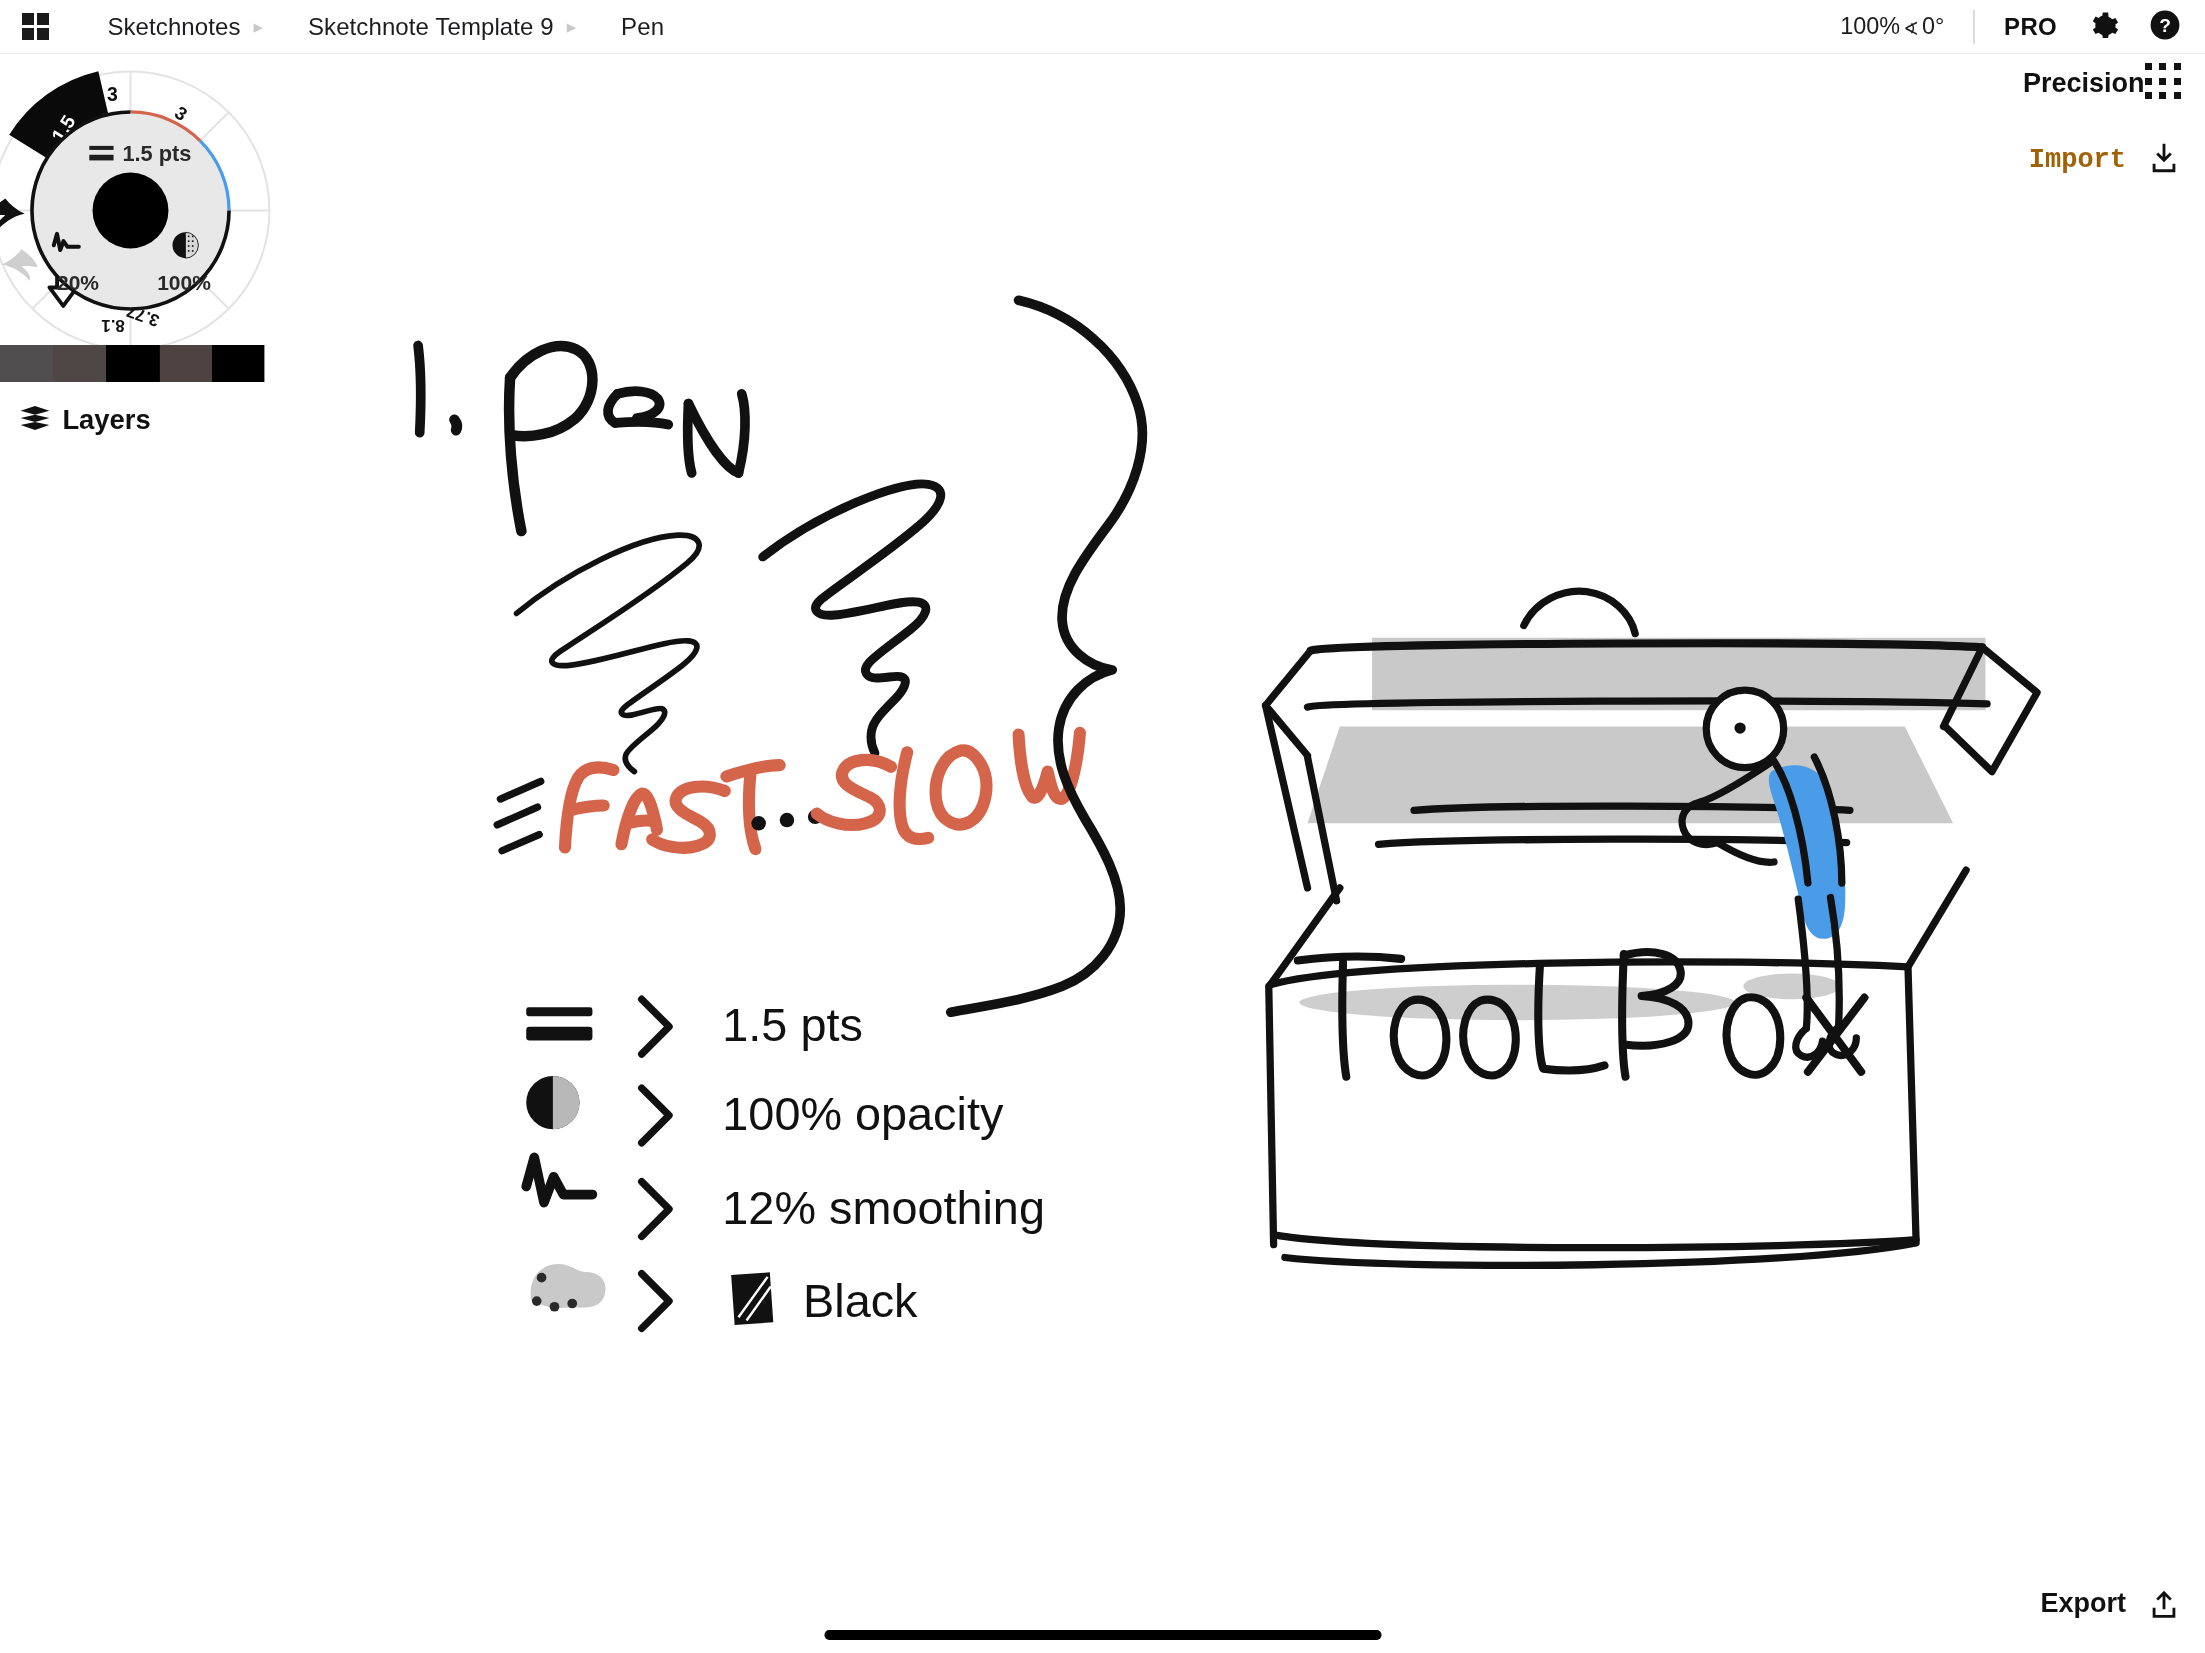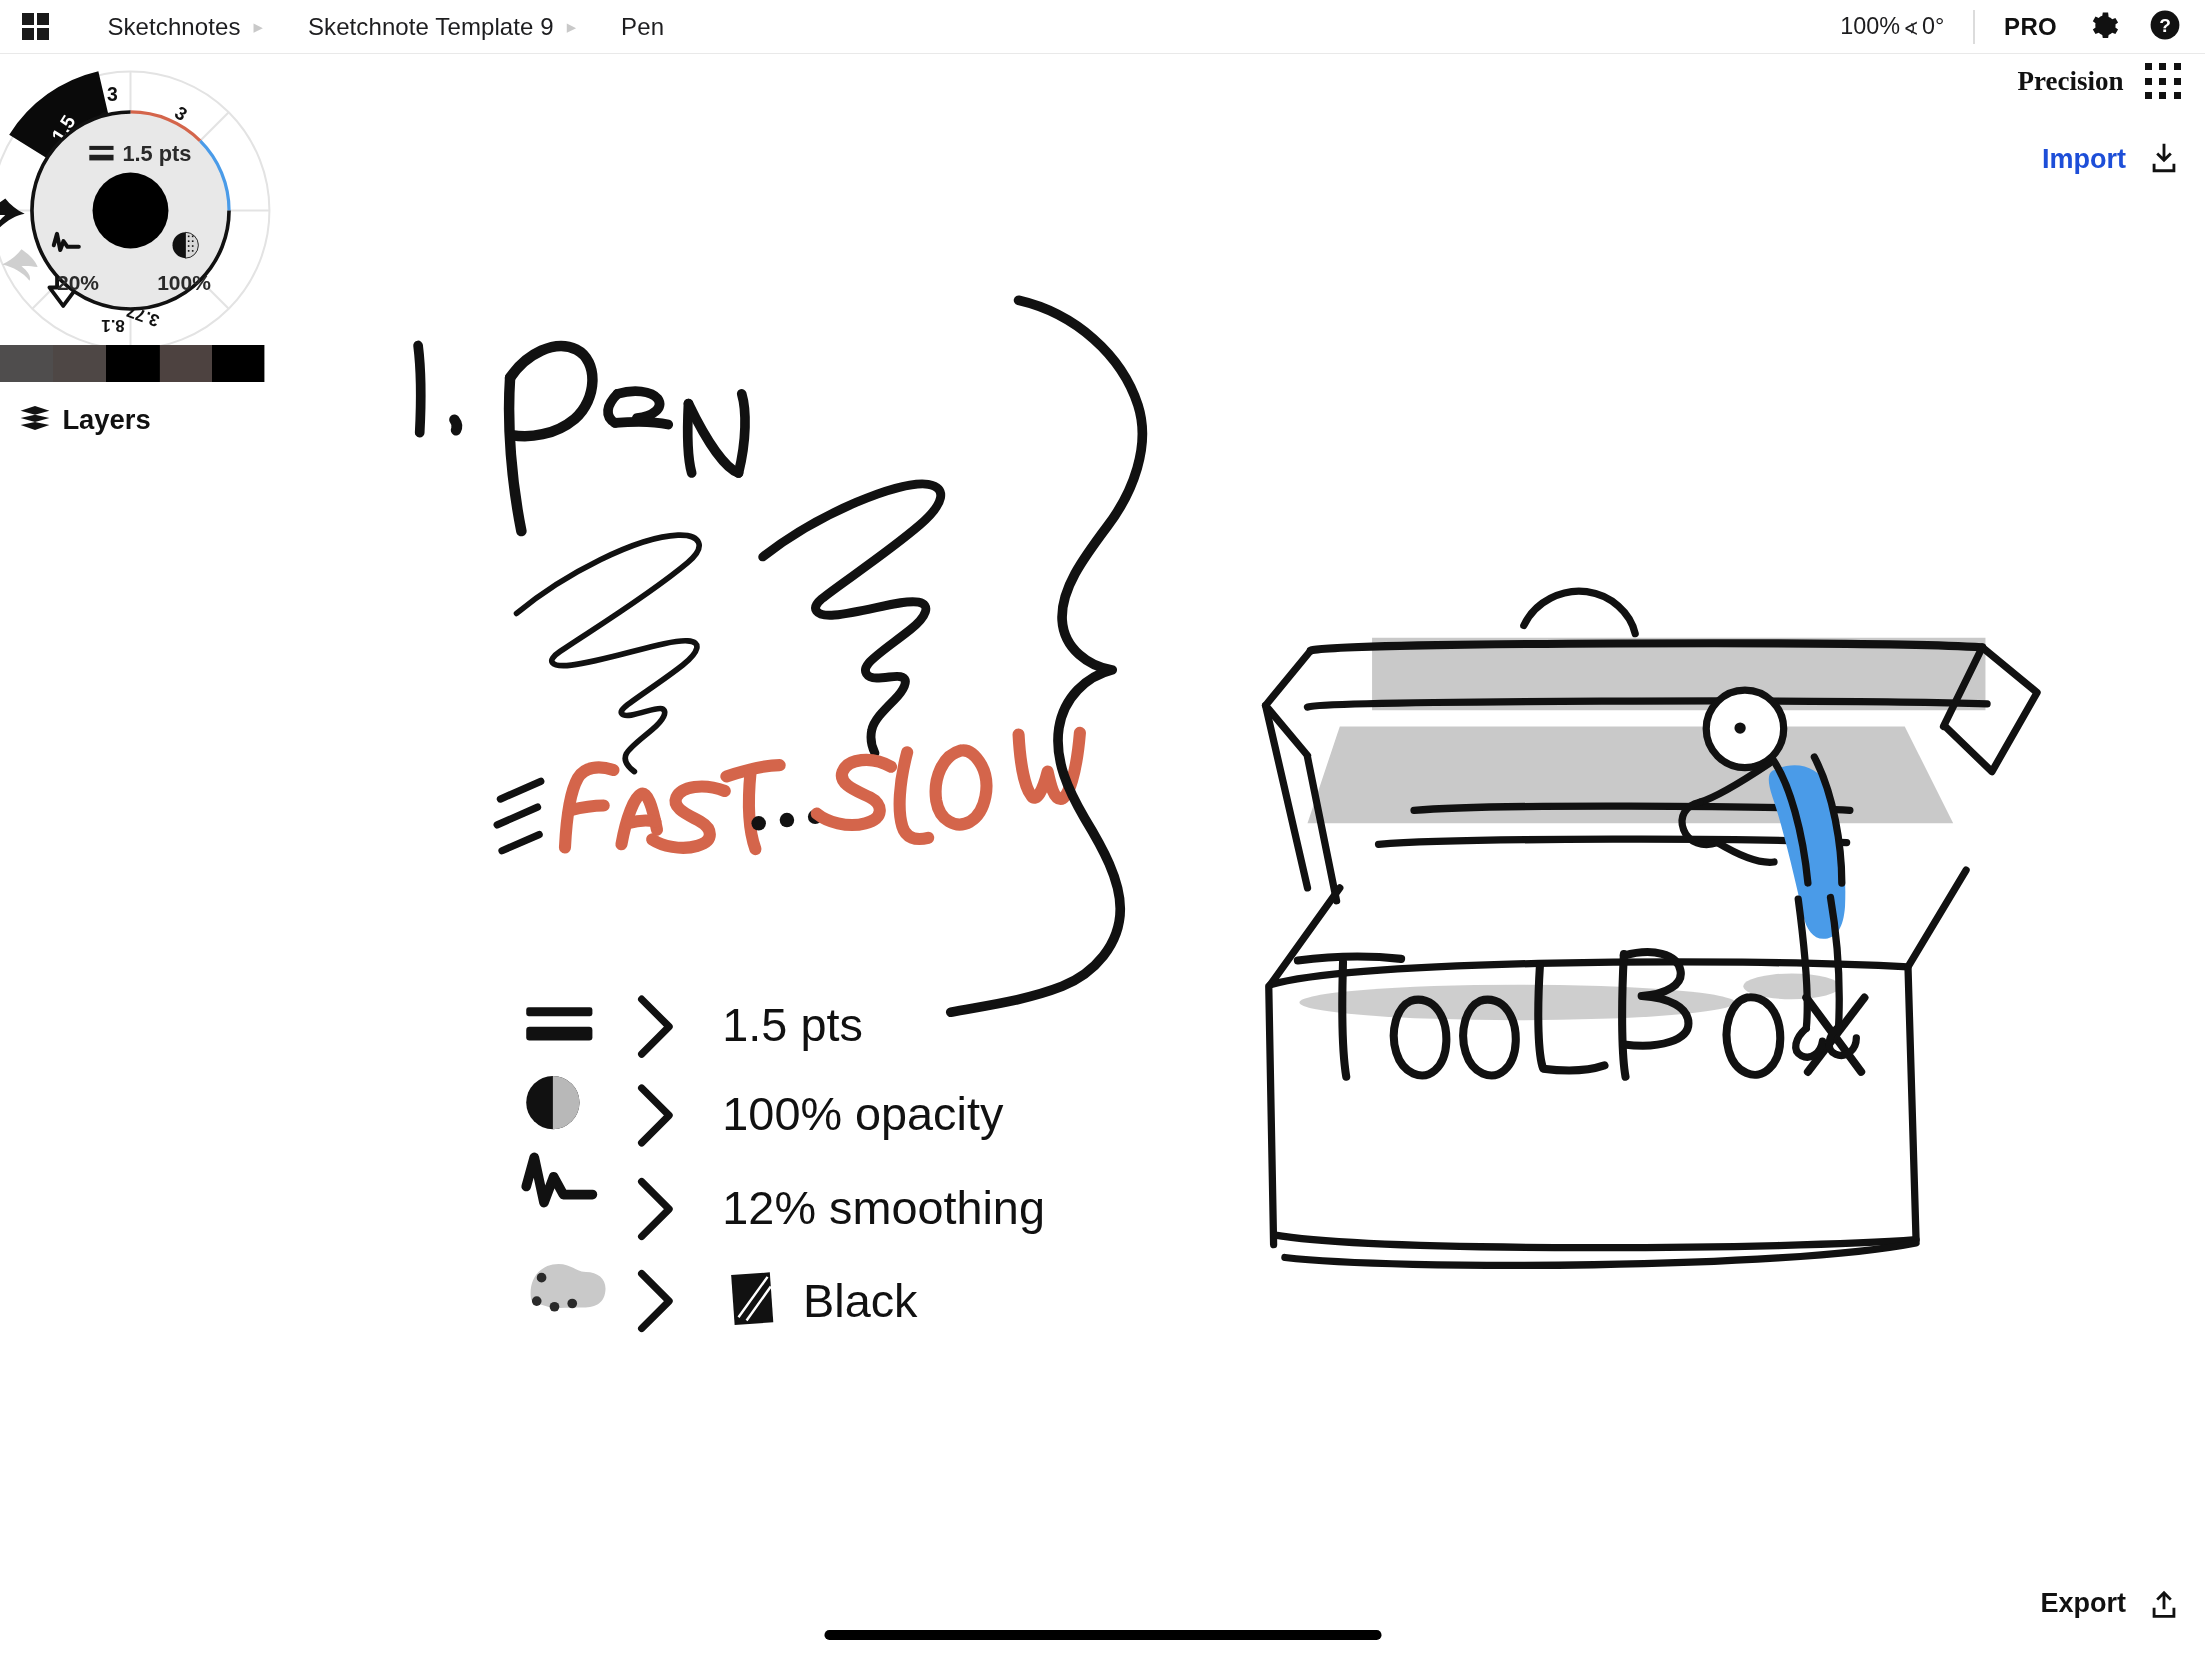--- a/index.html
+++ b/index.html
@@ -43,31 +43,31 @@
   }
   .angle-glyph { font-size: 18.6px; color:#1d1d1f; transform: translateY(1.6px); }
   .vsep { width: 1.6px; height: 34px; background:#dcdcdc; margin: 0 29px; }
   .pro-badge { font-size: 24px; font-weight: bold; color: #111; letter-spacing: 0.3px; }
   .gear-icon { margin-left: 32px; display:block; }
   .help-icon { margin-left: 29px; display:block; }
 
   
   .precision-row {
     position: absolute; right: 24px; top: 63px;
-    display: flex; align-items: center; gap: 21px; font-family: Liberation Serif, serif;
+    display: flex; align-items: flex-end; 
   }
   .precision-label { font-size: 27px; font-weight: bold; color:#111; }
   .dotgrid { display:grid; grid-template-columns: repeat(3, 7.3px); grid-template-rows: repeat(3, 7.3px); gap: 7.3px; }
   .dotgrid i { display:block; width:7.3px; height:7.3px; background:#111; }
 
   .import-row {
     position: absolute; right: 24px; top: 141px;
     display: flex; align-items: center; gap: 21px;
   }
-  .import-label { font-size: 27px; font-weight: bold; color:#1d4ed8; }
+  .import-label { font-size: 27px; font-weight: bold; color:#a16207;font-family:Liberation Mono, monospace; }
 
   .export-row {
     position: absolute; right: 24px; bottom: 28px;
     display: flex; align-items: flex-start; gap: 21px;
   }
   .export-label { font-size: 27px; font-weight: bold; color:#111; }
 
   
   .radial-wheel { position: absolute; left: -27.4px; top: 53px; width: 315px; height: 315px; }
   .radial-wheel svg { display:block; }

